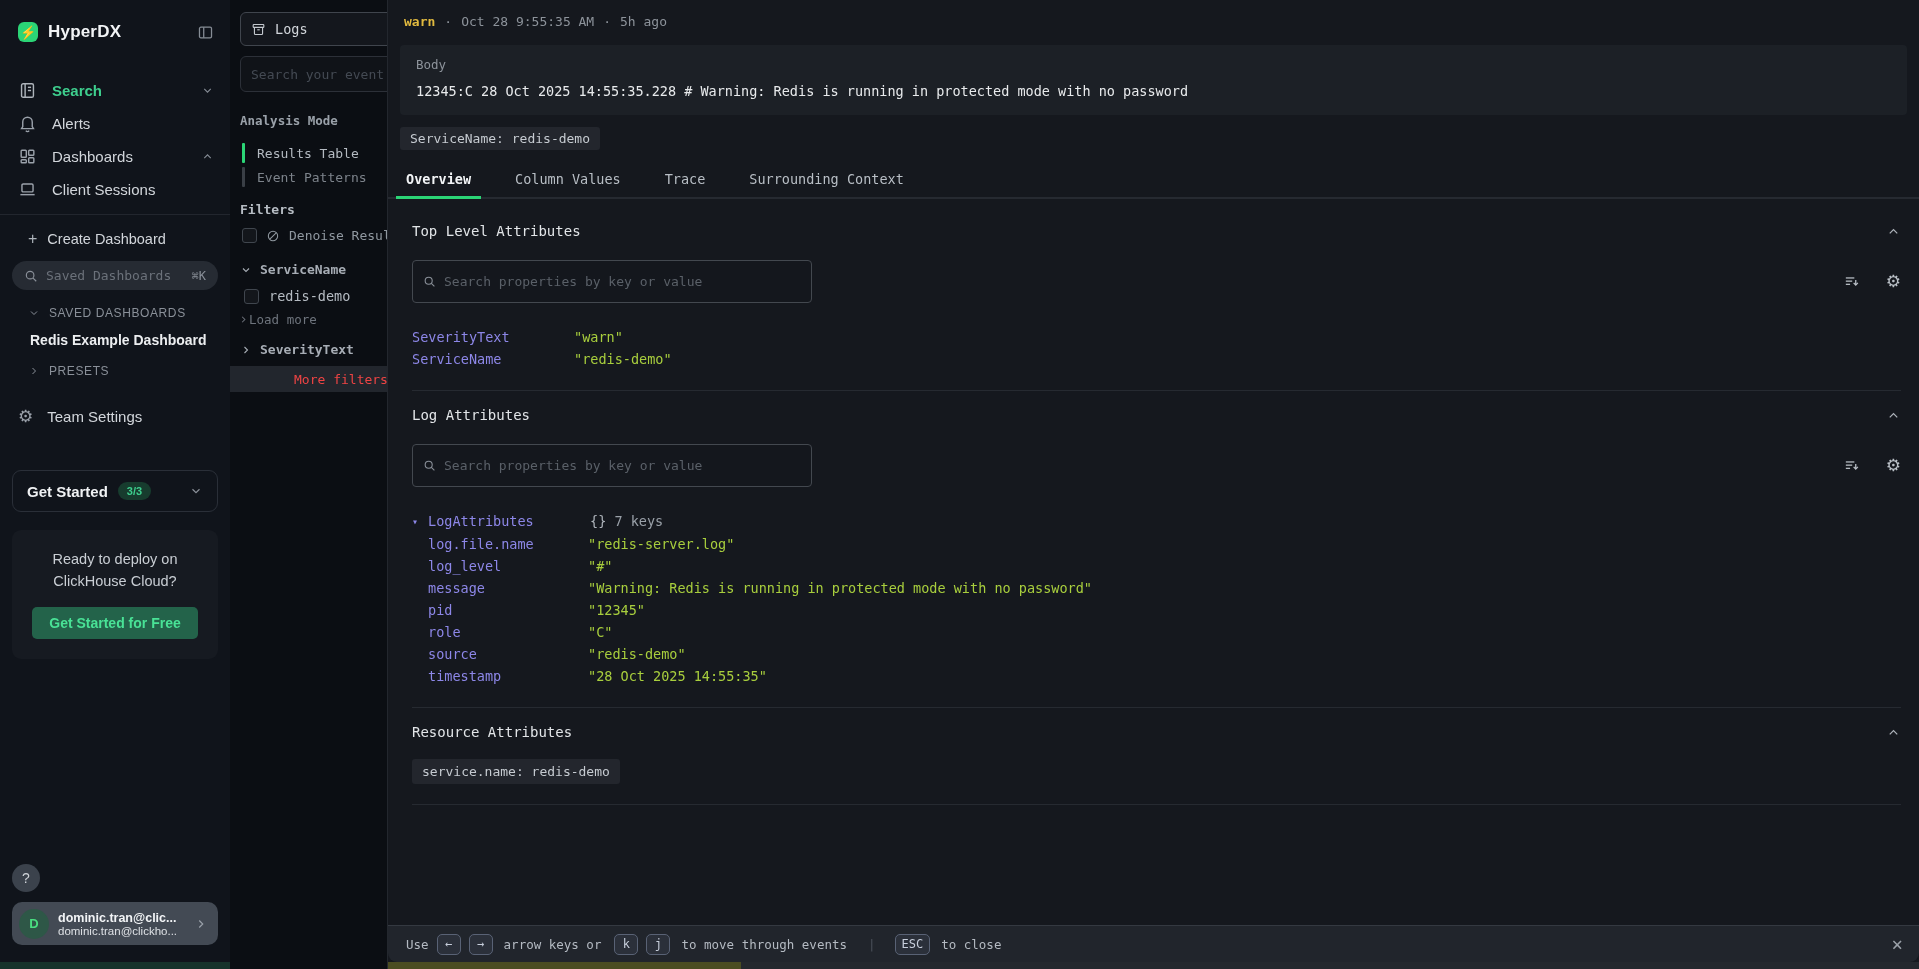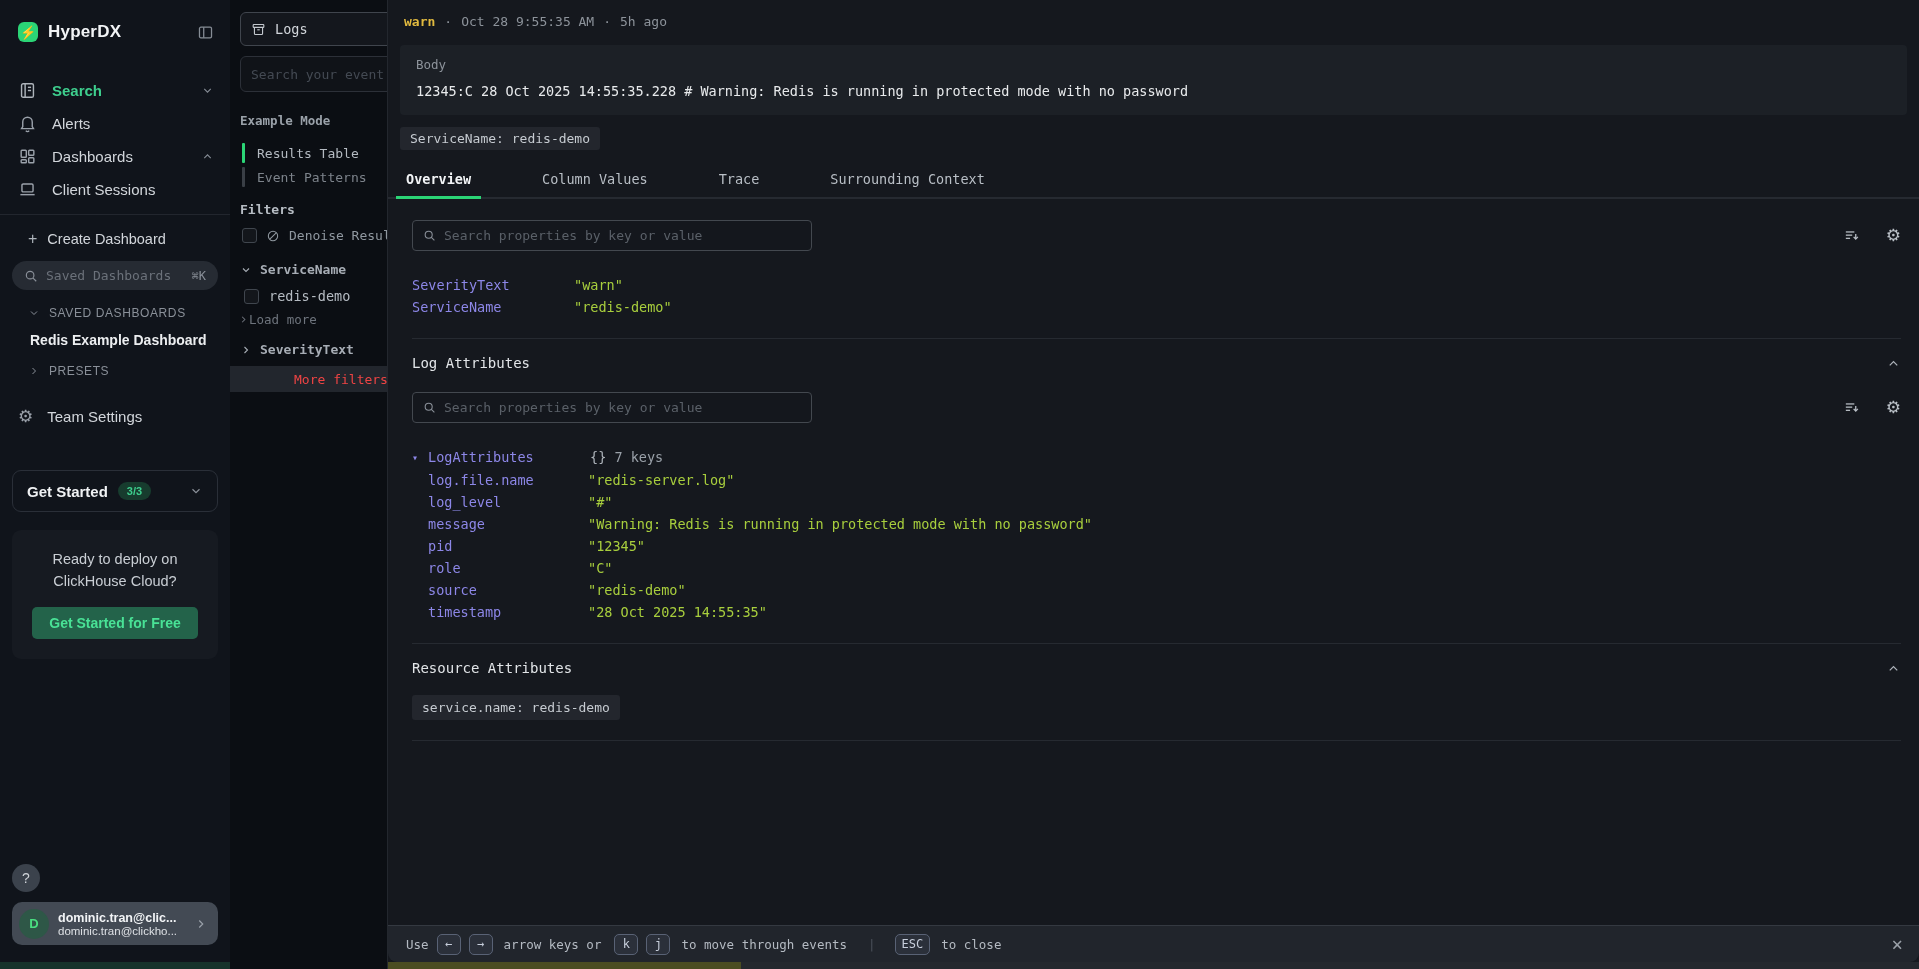--- a/index.html
+++ b/index.html
@@ -68,30 +68,30 @@
   
   .overlay { position:absolute; left:387px; top:0; right:0; height:969px; background:#15181e; border-left:1px solid #23272e; z-index:10; display:flex; flex-direction:column; }
   .ov-scroll { flex:1; overflow:hidden; }
   .ov-header { padding:14px 16px 10px 16px; font-family:"DejaVu Sans Mono", monospace; font-size:13px; display:flex; align-items:center; gap:9px; }
   .lvl-warn { color:#e0b93f; font-weight:bold; }
   .ov-dim { color:#8d939b; }
   .body-box { margin:6px 12px 0 12px; background:#1c2026; border-radius:4px; padding:12px 16px 16px 16px; }
   .body-label { font-family:"DejaVu Sans Mono", monospace; font-size:12.5px; color:#8d939b; }
   .body-text { margin-top:11px; font-family:"DejaVu Sans Mono", monospace; font-size:13.5px; color:#e8eaec; }
   .svc-tag { display:inline-block; margin:12px 0 0 12px; background:#23262d; border-radius:3px; padding:4px 10px; font-family:"DejaVu Sans Mono", monospace; font-size:13px; color:#c6cbd1; cursor:pointer; }
-  .tabs { margin-top:13px; padding:0 16px; display:flex; gap:67px; border-bottom:2px solid #262a31; }
+  .tabs { margin-top:13px; padding:0 16px; display:flex; gap:40px; border-bottom:2px solid #262a31; }
   .tab { font-family:"DejaVu Sans Mono", monospace; font-size:13.5px; color:#b9bfc6; padding:8px 2px 10px 2px; position:relative; cursor:pointer; }
   .tab.active { color:#f2f4f6; font-weight:bold; }
   .tab.active::after { content:""; position:absolute; left:-8px; right:-8px; bottom:-2px; height:3px; background:#2bd576; }
   .section { padding:0 18px 0 24px; }
   .sec-head { display:flex; align-items:center; margin-top:24px; }
   .sec-title { font-family:"DejaVu Sans Mono", monospace; font-size:14px; color:#e2e5e8; }
   .sec-head .chev { margin-left:auto; color:#aeb4bb; cursor:pointer; }
   .search-row { display:flex; align-items:center; margin-top:21px; }
-  .prop-search { width:400px; height:31px; border:1px solid #43484f; border-radius:4px; background:#14171d; display:flex; align-items:center; padding:0 10px; }
+  .prop-search { width:400px; height:43px; border:1px solid #43484f; border-radius:4px; background:#14171d; display:flex; align-items:center; padding:0 10px; }
   .prop-search .mag { color:#8a9099; margin-right:8px; flex:none; }
   .prop-search input { flex:1; background:transparent; border:none; outline:none; font-family:"DejaVu Sans Mono", monospace; font-size:13px; color:#aab0b8; }
   .prop-search input::placeholder { color:#5a6068; }
   .search-row .spacer { flex:1; }
   .tool-ic { color:#b9bfc6; margin-left:26px; cursor:pointer; }
   .gear-glyph2 { font-size:17px; color:#b9bfc6; margin-left:26px; cursor:pointer; line-height:1; }
   .attr-rows { margin-top:23px; }
   .attr-row { display:flex; align-items:flex-start; font-family:"DejaVu Sans Mono", monospace; font-size:13.5px; line-height:22px; }
   .attr-key { width:162px; flex:none; color:#8d87e8; cursor:pointer; }
   .attr-val { color:#a8ce3d; }
@@ -268,21 +268,21 @@
           <line x1="10" y1="12.5" x2="14" y2="12.5"></line>
         </svg>
       </span>
     <span class="lbl">Logs</span>
   </div>
 
   <div class="mid-search">
     <input placeholder="Search your event" style="">
   </div>
 
-  <div class="mid-label" style="top:113px;">Example Mode</div>
+  <div class="mid-label" style="top:113px;">Analysis Mode</div>
 
   <div class="mode-item" style="top:143px; color:#b4bac1;">
     <span class="mode-bar" style="background:#2bd576;"></span>
     <span>Results Table</span>
   </div>
   <div class="mode-item" style="top:167px; color:#7d838b;">
     <span class="mode-bar" style="background:#3a3f46;"></span>
     <span>Event Patterns</span>
   </div>
 
@@ -350,20 +350,28 @@
 
     <div class="tabs">
       <div class="tab active">Overview</div>
       <div class="tab">Column Values</div>
       <div class="tab">Trace</div>
       <div class="tab">Surrounding Context</div>
     </div>
 
     
     <div class="section">
+      <div class="sec-head">
+        <span class="sec-title">Top Level Attributes</span>
+        <span class="chev">
+            <svg width="15" height="15" viewBox="0 0 24 24" fill="none" stroke="currentColor" stroke-width="2">
+              <polyline points="6,15 12,9 18,15"></polyline>
+            </svg>
+          </span>
+      </div>
       <div class="search-row">
         <div class="prop-search">
           <span class="mag">
               <svg width="13" height="13" viewBox="0 0 24 24" fill="none" stroke="currentColor" stroke-width="2">
                 <circle cx="10.5" cy="10.5" r="6.5"></circle>
                 <line x1="15.5" y1="15.5" x2="21" y2="21"></line>
               </svg>
             </span>
           <input placeholder="Search properties by key or value" style="">
         </div>

